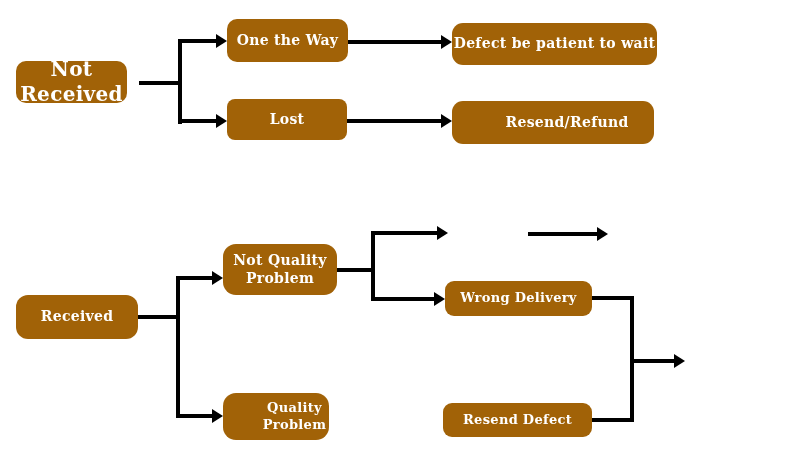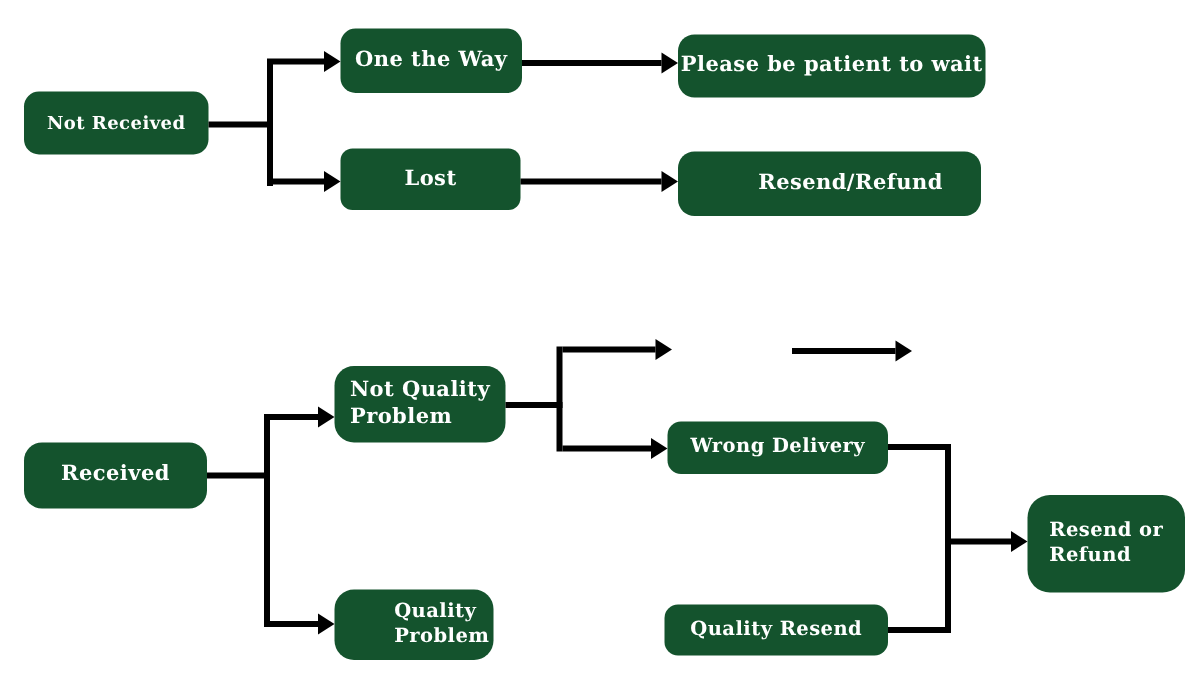--- a/index.html
+++ b/index.html
@@ -10,25 +10,26 @@
   #stage {
     position: relative;
     width: 800px;
     height: 464px;
     background: #ffffff;
     overflow: hidden;
     font-family: "DejaVu Serif", "Liberation Serif", serif;
   }
   .node {
     position: absolute;
-    background: #14532d;
+    background: #a16207;
     color: #ffffff;
     display: flex;
     align-items: center;
     justify-content: center;
+    text-align: center;
     font-weight: bold;
     letter-spacing: 0.3px;
     white-space: pre-line;
     line-height: 1.25;
     box-sizing: border-box;
   }
   .hline, .vline {
     position: absolute;
     background: #000000;
   }
@@ -37,21 +38,21 @@
   .arr {
     position: absolute;
     width: 0;
     height: 0;
     border-top: 7px solid transparent;
     border-bottom: 7px solid transparent;
     border-left: 11px solid #000000;
   }
 
   
-  #n-not-received   { left:16px;  top:61px;  width:123px; height:42px; border-radius:10px; font-size:12px; }
+  #n-not-received   { left:16px;  top:61px;  width:111px; height:42px; border-radius:10px; font-size:20px; }
   #n-one-the-way    { left:227px; top:19px;  width:121px; height:43px; border-radius:10px; font-size:14px; }
   #n-lost           { left:227px; top:99px;  width:120px; height:41px; border-radius:8px; font-size:14px; }
   #n-please-wait    { left:452px; top:23px;  width:205px; height:42px; border-radius:11px; font-size:14px; }
   #n-resend-refund  { left:452px; top:101px; width:202px; height:43px; border-radius:11px; font-size:14px;padding-left:28px; }
 
   
   #n-received         { left:16px;  top:295px; width:122px; height:44px; border-radius:12px; font-size:14px; }
   #n-not-quality      { left:223px; top:244px; width:114px; height:51px; border-radius:13px; font-size:14px; }
   #n-quality-problem  { left:223px; top:393px; width:106px; height:47px; border-radius:13px; font-size:13px;padding-left:37px; }
   #n-not-fit          { left:448px; top:217px; width:80px;  height:35px; border-radius:9px;  font-size:13px; }
@@ -94,32 +95,30 @@
   #a10 { left:674px; top:354px; }
 </style>
 </head>
 <body>
 
 <div id="stage">
 
   <div class="node" id="n-not-received">Not Received</div>
   <div class="node" id="n-one-the-way">One the Way</div>
   <div class="node" id="n-lost">Lost</div>
-  <div class="node" id="n-please-wait">Please be patient to wait</div>
+  <div class="node" id="n-please-wait">Defect be patient to wait</div>
   <div class="node" id="n-resend-refund">Resend/Refund</div>
 
   <div class="node" id="n-received">Received</div>
   <div class="node" id="n-not-quality">Not Quality
 Problem</div>
   <div class="node" id="n-quality-problem">Quality
 Problem</div>
   <div class="node" id="n-wrong-delivery">Wrong Delivery</div>
-  <div class="node" id="n-quality-defect">Quality Resend</div>
-  <div class="node" id="n-resend-or-refund">Resend or
-Refund</div>
+  <div class="node" id="n-quality-defect">Resend Defect</div>
 
   <div class="hline" id="l1"></div>
   <div class="vline" id="v1"></div>
   <div class="hline" id="l2"></div>
   <div class="arr" id="a1"></div>
   <div class="hline" id="l3"></div>
   <div class="arr" id="a2"></div>
   <div class="hline" id="l4"></div>
   <div class="arr" id="a3"></div>
   <div class="hline" id="l5"></div>

